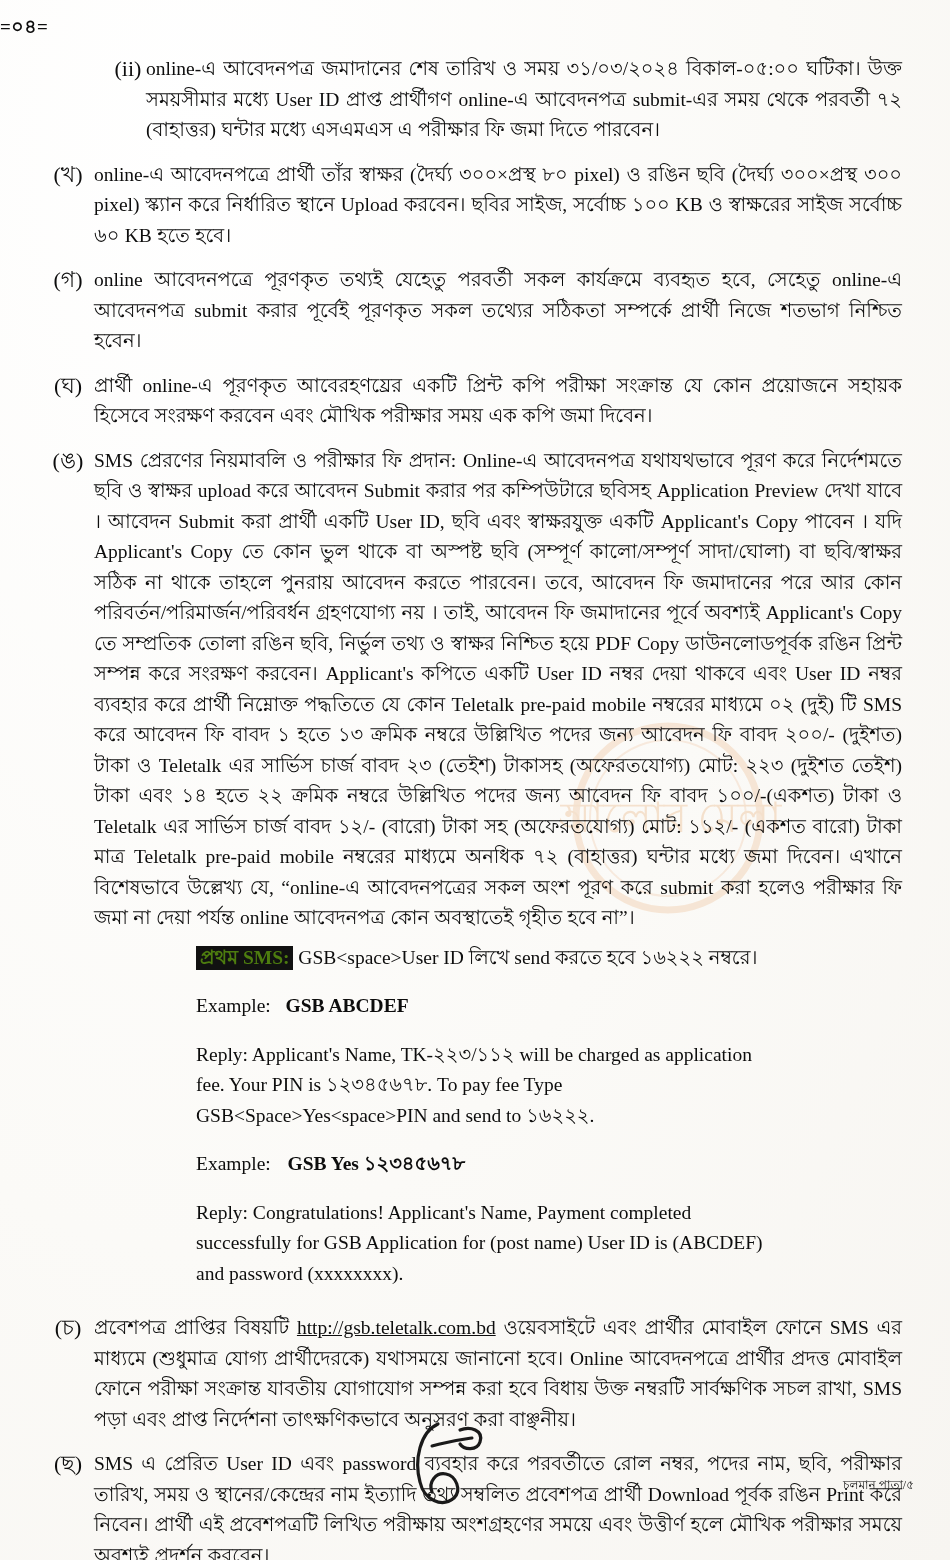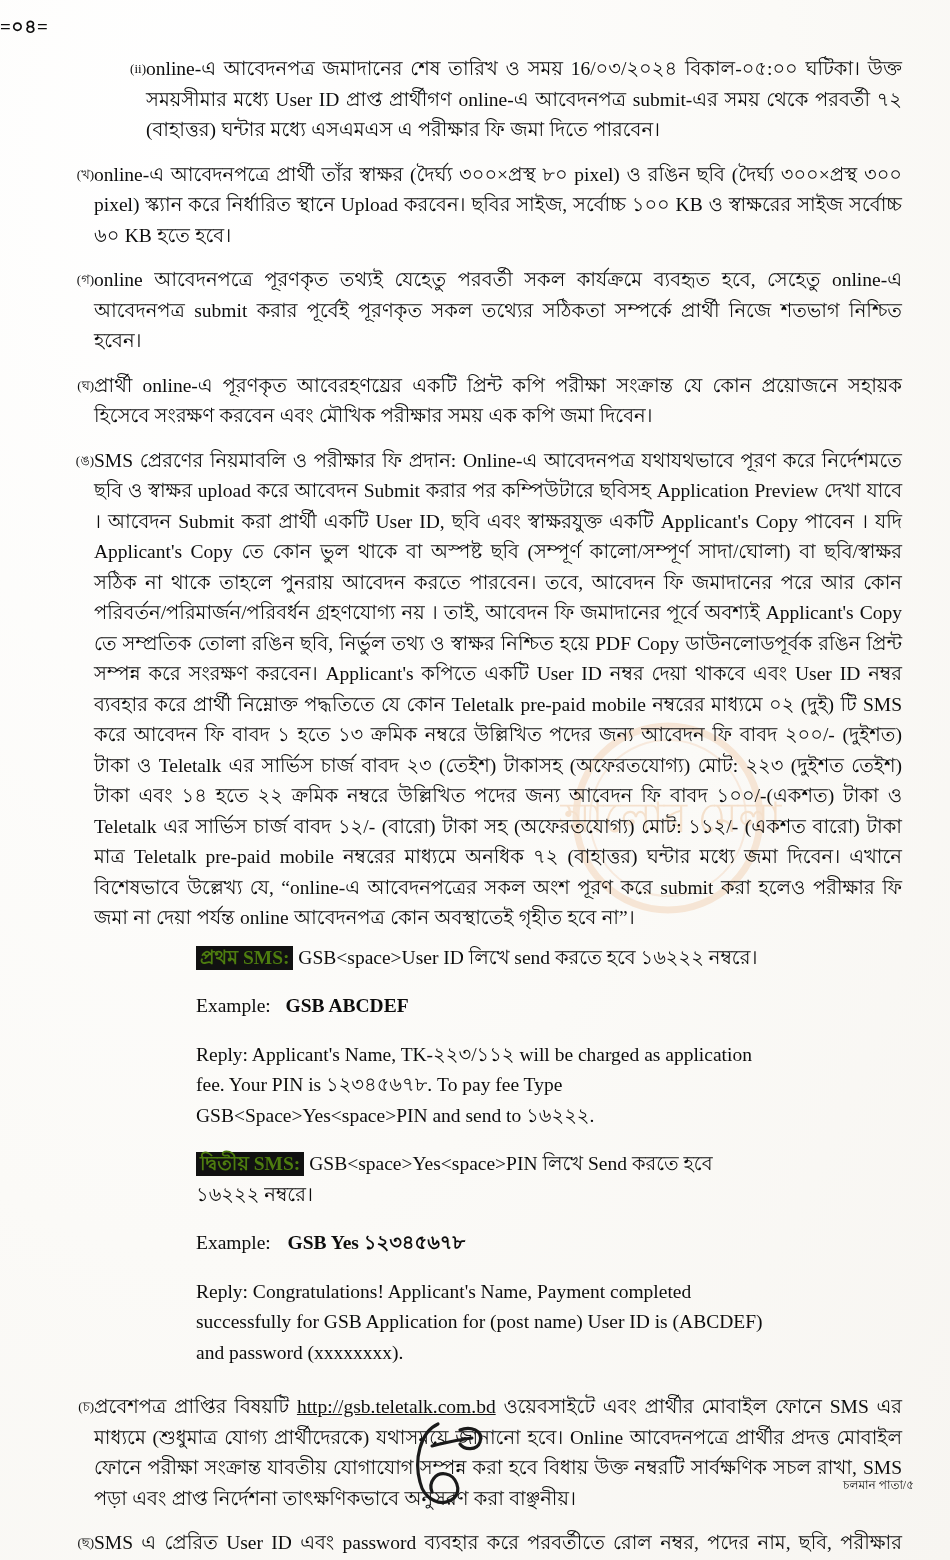--- a/index.html
+++ b/index.html
@@ -56,23 +56,23 @@
 
   
   .clause {
     display: flex;
     align-items: flex-start;
     margin-bottom: 14px;
   }
   .clause .marker {
     width: 66px;
     flex: 0 0 66px;
-    font-size: 13px;
+    font-size: 22px;
     line-height: 30.5px;
-    text-align: right;
+    text-align: center;
     padding-left: 14px;
     box-sizing: border-box;
     font-weight: 500;
   }
   .clause .marker.roman {
     width: 118px;
     flex: 0 0 118px;
     padding-left: 82px;
   }
   .clause .body {
@@ -138,21 +138,21 @@
 </svg>
 
 <div class="page">
 
   <div class="page-number">=০৪=</div>
 
   <div class="content">
 
     <div class="clause">
       <div class="marker roman">(ii)</div>
-      <div class="body">online-এ আবেদনপত্র জমাদানের শেষ তারিখ ও সময় 16/০৩/২০২৪ বিকাল-০৫:০০ ঘটিকা। উক্ত সময়সীমার মধ্যে User ID প্রাপ্ত প্রার্থীগণ online-এ আবেদনপত্র submit-এর সময় থেকে পরবর্তী ৭২ (বাহাত্তর) ঘন্টার মধ্যে এসএমএস এ পরীক্ষার ফি জমা দিতে পারবেন।</div>
+      <div class="body">online-এ আবেদনপত্র জমাদানের শেষ তারিখ ও সময় ৩১/০৩/২০২৪ বিকাল-০৫:০০ ঘটিকা। উক্ত সময়সীমার মধ্যে User ID প্রাপ্ত প্রার্থীগণ online-এ আবেদনপত্র submit-এর সময় থেকে পরবর্তী ৭২ (বাহাত্তর) ঘন্টার মধ্যে এসএমএস এ পরীক্ষার ফি জমা দিতে পারবেন।</div>
     </div>
 
     <div class="clause">
       <div class="marker">(খ)</div>
       <div class="body">online-এ আবেদনপত্রে প্রার্থী তাঁর স্বাক্ষর (দৈর্ঘ্য ৩০০×প্রস্থ ৮০ pixel) ও রঙিন ছবি (দৈর্ঘ্য ৩০০×প্রস্থ ৩০০ pixel) স্ক্যান করে নির্ধারিত স্থানে Upload করবেন। ছবির সাইজ, সর্বোচ্চ ১০০ KB ও স্বাক্ষরের সাইজ সর্বোচ্চ ৬০ KB হতে হবে।</div>
     </div>
 
     <div class="clause">
       <div class="marker">(গ)</div>
       <div class="body">online আবেদনপত্রে পূরণকৃত তথ্যই যেহেতু পরবর্তী সকল কার্যক্রমে ব্যবহৃত হবে, সেহেতু online-এ আবেদনপত্র submit করার পূর্বেই পূরণকৃত সকল তথ্যের সঠিকতা সম্পর্কে প্রার্থী নিজে শতভাগ নিশ্চিত হবেন।</div>
@@ -175,24 +175,20 @@
         <span>GSB&lt;space&gt;User ID লিখে send করতে হবে ১৬২২২ নম্বরে।</span>
       </div>
 
       <div class="line">
         <span>Example:</span>
         <span class="bold indent-ex" style="margin-left:10px">GSB ABCDEF</span>
       </div>
 
       <div class="line">Reply: Applicant's Name, TK-২২৩/১১২ will be charged as application fee. Your PIN is ১২৩৪৫৬৭৮. To pay fee Type GSB&lt;Space&gt;Yes&lt;space&gt;PIN and send to ১৬২২২.</div>
 
-      <div class="line">
-        <span class="inverse">দ্বিতীয় SMS:</span>
-        <span>GSB&lt;space&gt;Yes&lt;space&gt;PIN লিখে Send করতে হবে ১৬২২২ নম্বরে।</span>
-      </div>
 
       <div class="line">
         <span>Example:</span>
         <span class="bold indent-ex" style="margin-left:12px">GSB Yes ১২৩৪৫৬৭৮</span>
       </div>
 
       <div class="line last">Reply: Congratulations! Applicant's Name, Payment completed successfully for GSB Application for (post name) User ID is (ABCDEF) and password (xxxxxxxx).</div>
     </div>
 
     <div class="clause">

